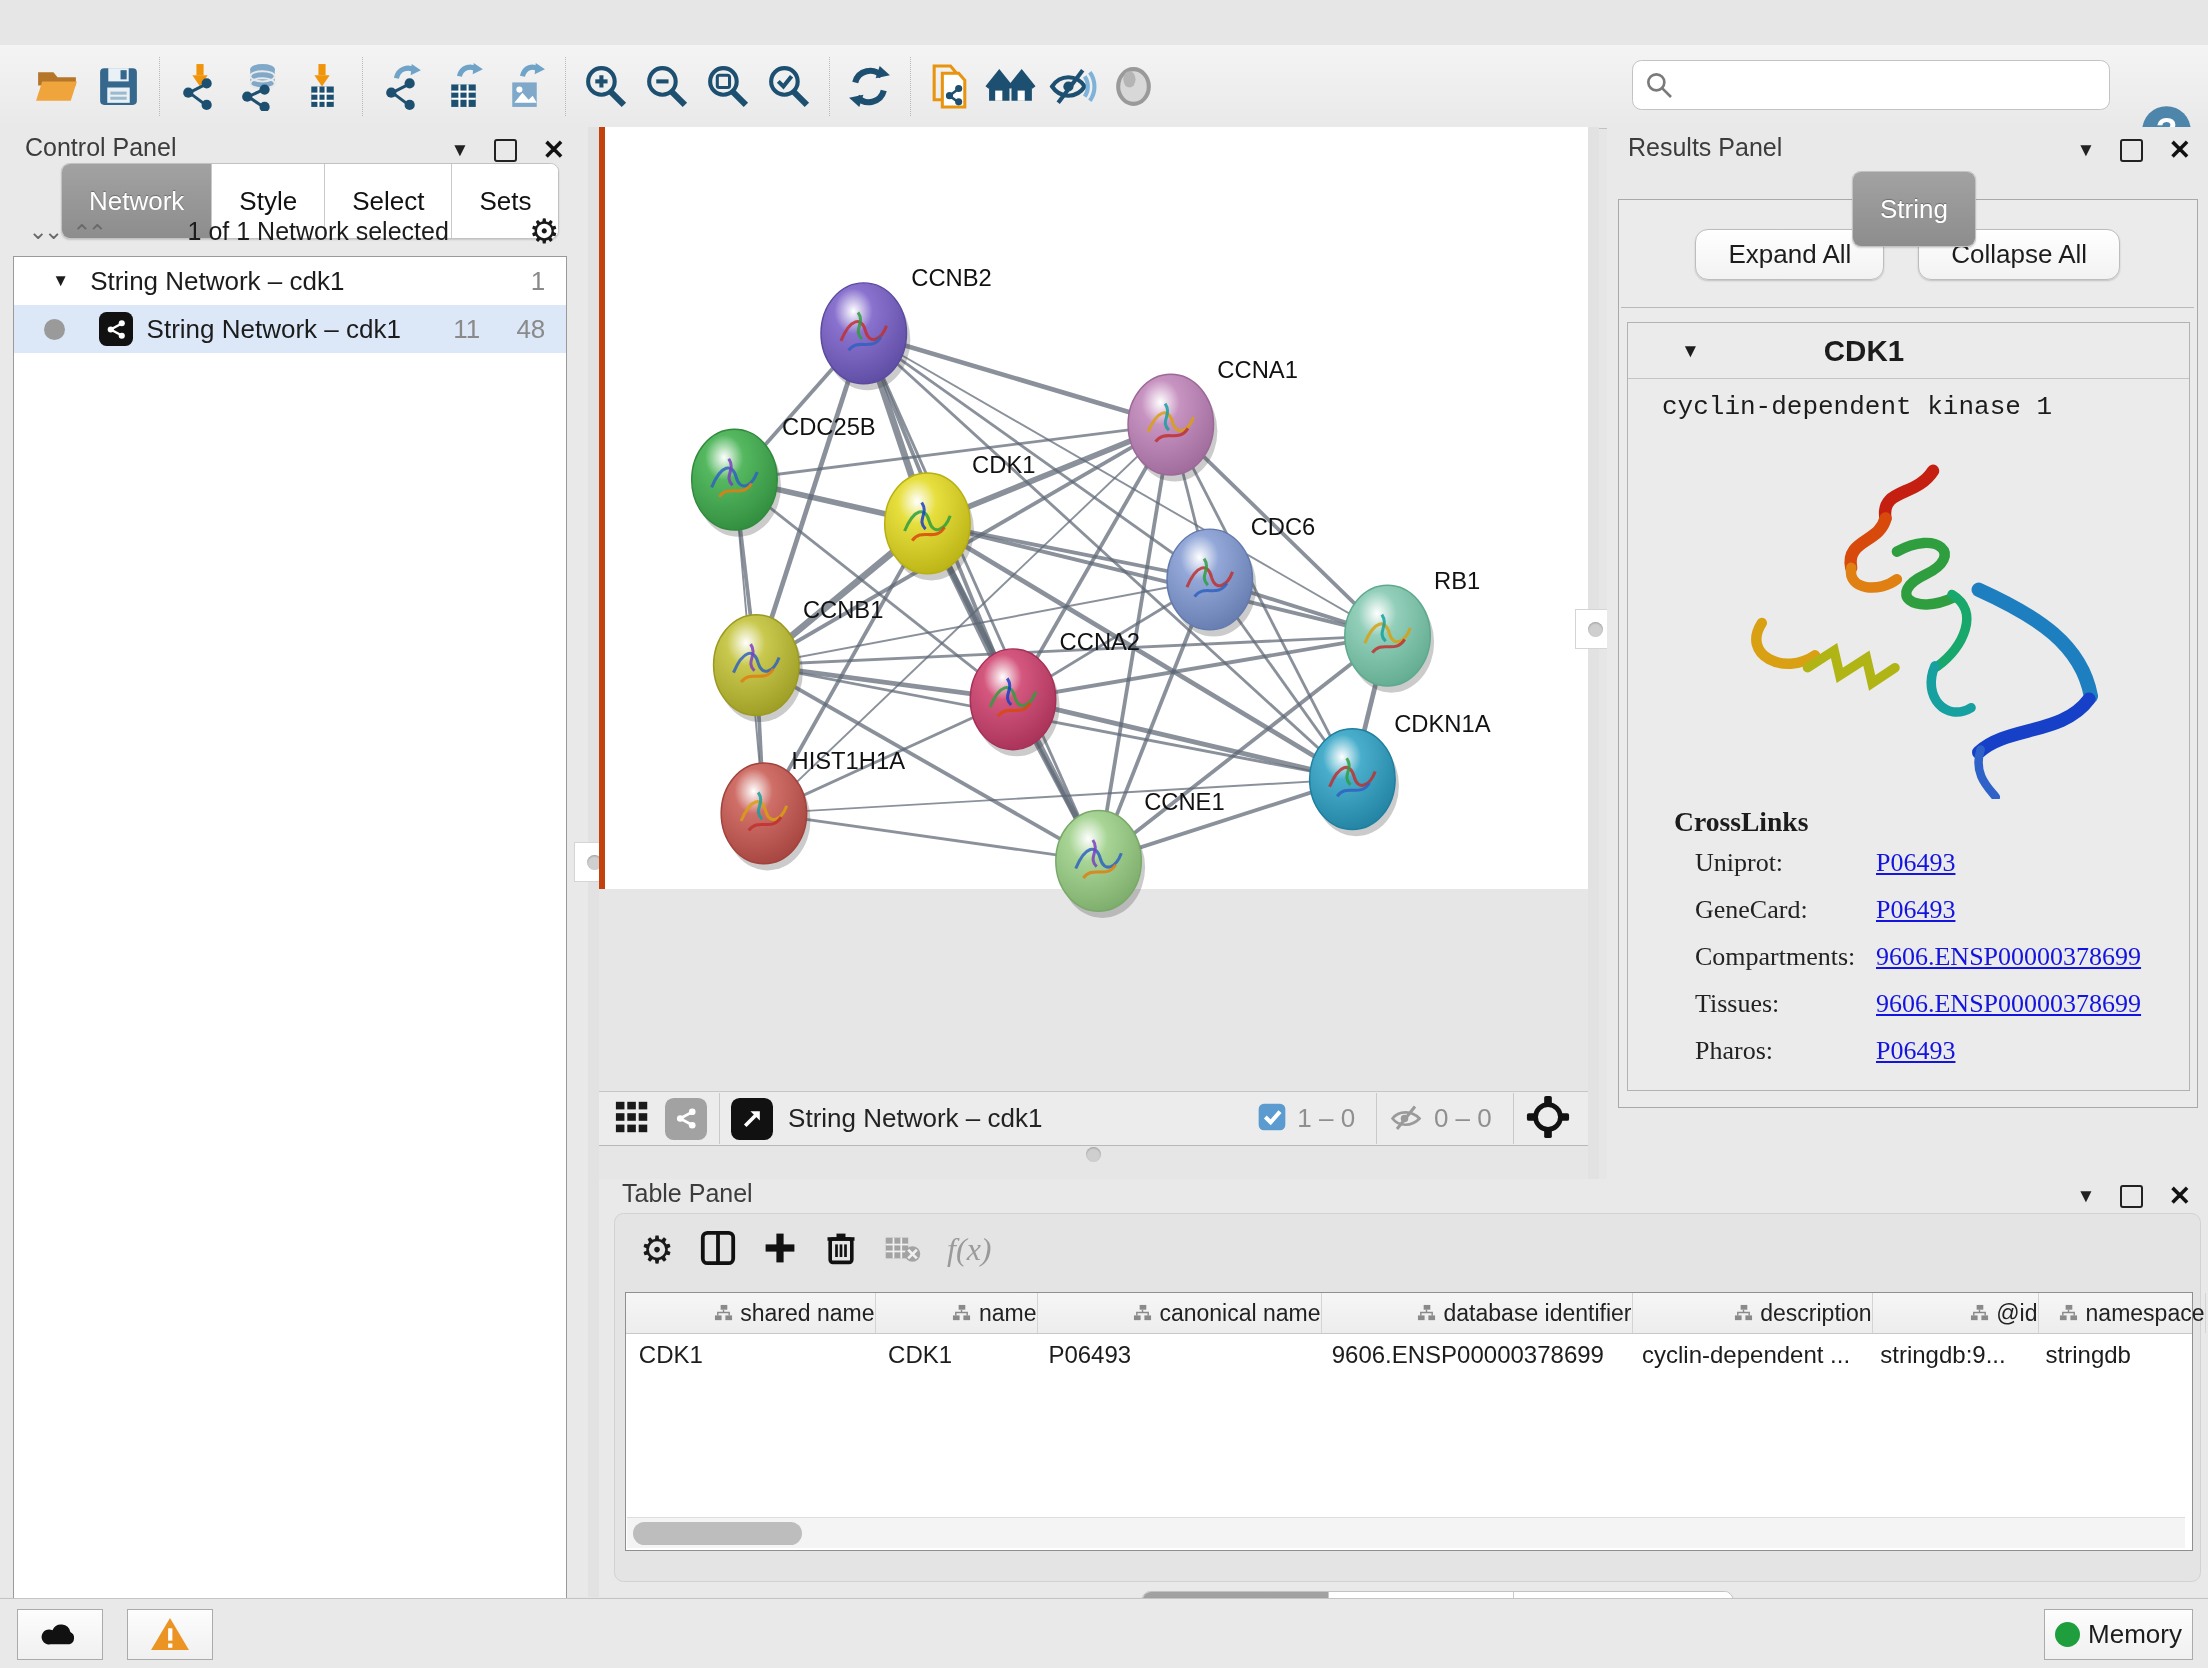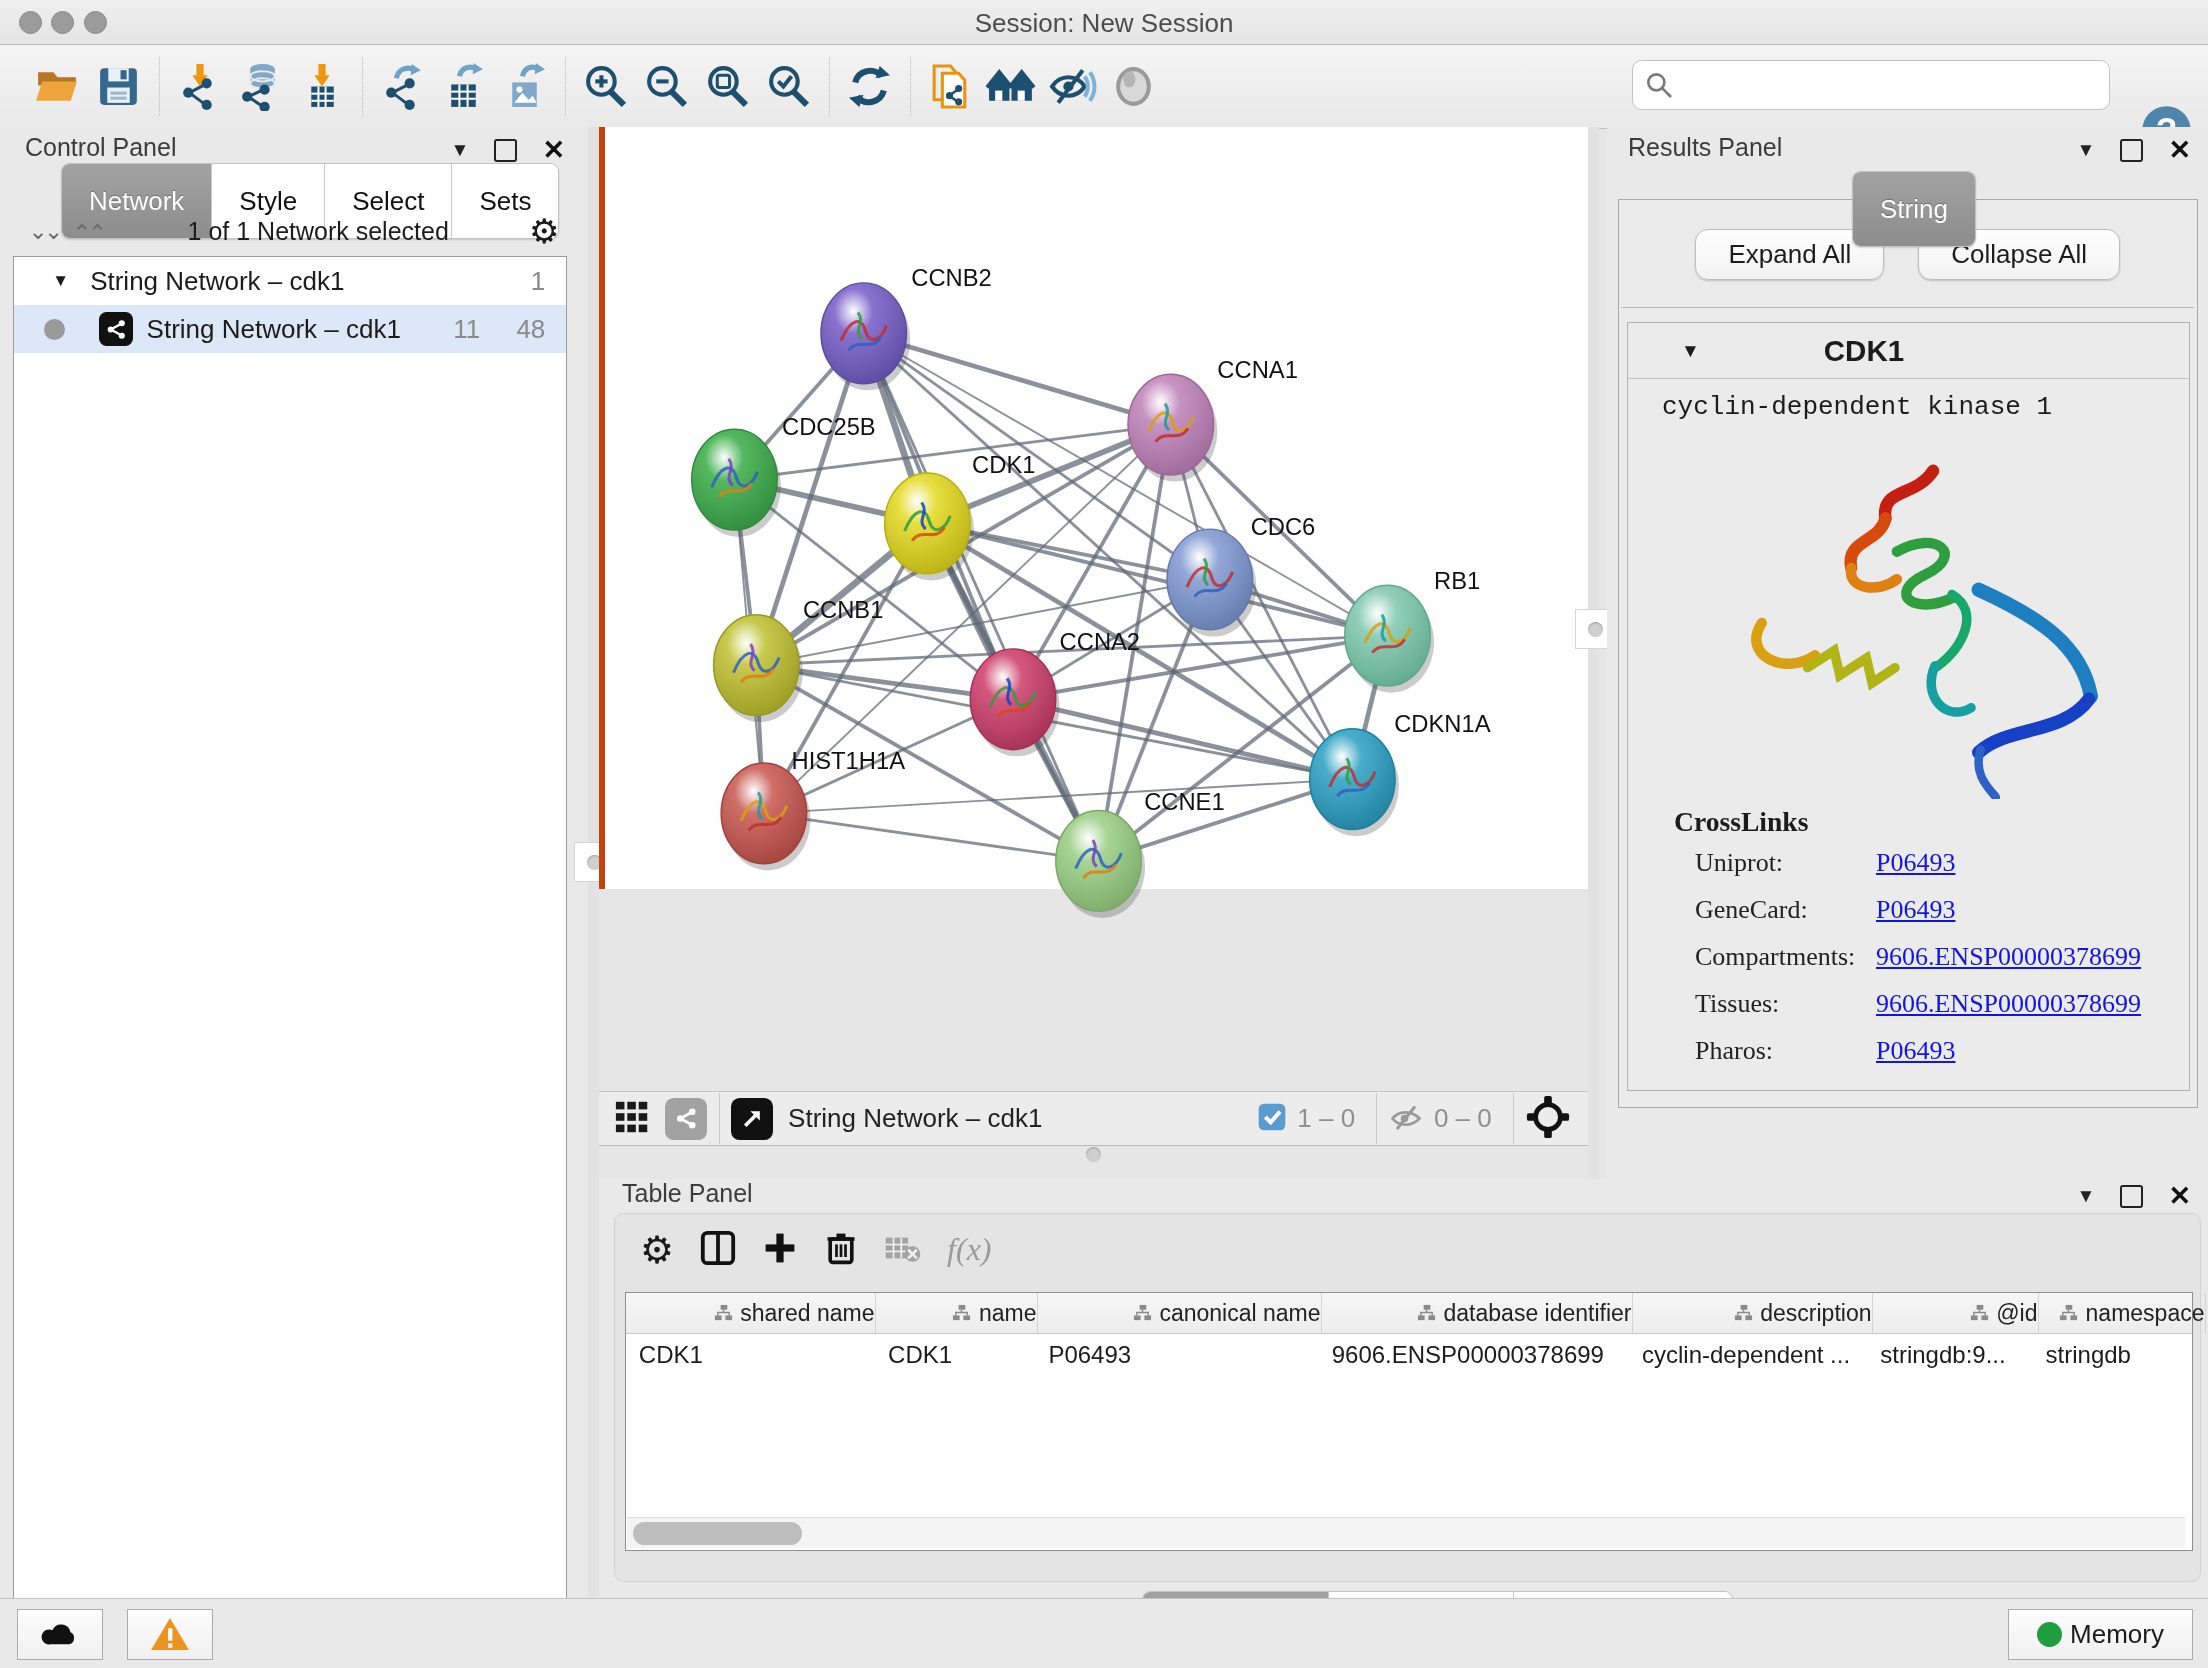--- a/index.html
+++ b/index.html
@@ -71,38 +71,32 @@
   #tp-row{display:flex;height:42px;align-items:center;}
   .td{font-size:24px;padding-left:13.3px;overflow:hidden;white-space:nowrap;flex:0 0 auto;}
   #tp-hscroll{position:absolute;left:1.9px;bottom:1.9px;width:1558px;height:30px;background:#f4f4f4;border-top:1px solid #ddd;}
   #tp-thumb{position:absolute;left:5.7px;top:3.8px;width:169px;height:23px;border-radius:11.4px;background:#bdbdbd;}
   #tp-tabs{position:absolute;left:527px;top:377px;}
   .gray-ic{opacity:.45;}
   .fx{font-family:"Liberation Serif",serif;font-style:italic;font-size:32px;color:#9a9a9a;}
   
   #status-bar{left:0;top:1598px;width:2208px;height:70px;background:#e9e9e9;border-top:1px solid #c4c4c4;}
   .sb-btn{position:absolute;top:9.5px;width:84px;height:49px;background:linear-gradient(#fdfdfd,#f0f0f0);border:1.9px solid #ababab;display:flex;align-items:center;justify-content:center;}
-  #memory-btn{position:absolute;right:15px;top:9.5px;height:49px;background:linear-gradient(#fdfdfd,#f0f0f0);border:1.9px solid #ababab;display:flex;align-items:center;gap:8px;padding:0 28px;font-size:26px;}
+  #memory-btn{position:absolute;right:15px;top:9.5px;height:49px;background:linear-gradient(#fdfdfd,#f0f0f0);border:1.9px solid #ababab;display:flex;align-items:center;gap:8px;padding:0 10px;font-size:26px;}
   .dot-green{width:25px;height:25px;border-radius:50%;background:#1f9e3d;}
   
   .nlabel{font-size:25px;fill:#111;font-family:"Liberation Sans",sans-serif;}
   .gear{font-size:34px;color:#1a1a1a;line-height:1;}
   .chev{font-size:23px;color:#6a6a6a;letter-spacing:-3.8px;}
 </style>
 </head>
 <body>
 
 <div id="app">
 
-  <div class="abs" id="titlebar">
-    <span class="tl" style="left:19px"></span>
-    <span class="tl" style="left:51px"></span>
-    <span class="tl" style="left:84px"></span>
-    <div id="win-title">Session: New Session</div>
-  </div>
 
   <div class="abs" id="toolbar">
     <span style="width:27px"></span>
     <span class="tb-ic">
       <svg width="49" height="49" viewBox="0 0 48 48">
           <path d="M5 10h15l4 5h18v8H5z" fill="#b5762a"></path>
           <path d="M9 19h34l-6 19H3z" fill="#f0a43c"></path>
         </svg>
     </span>
     <span class="tb-ic">

